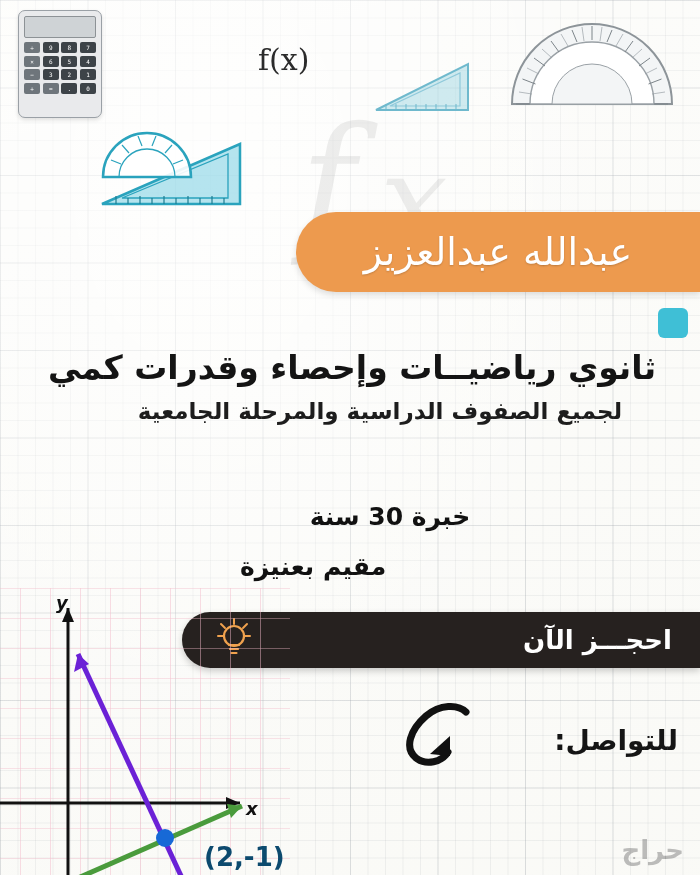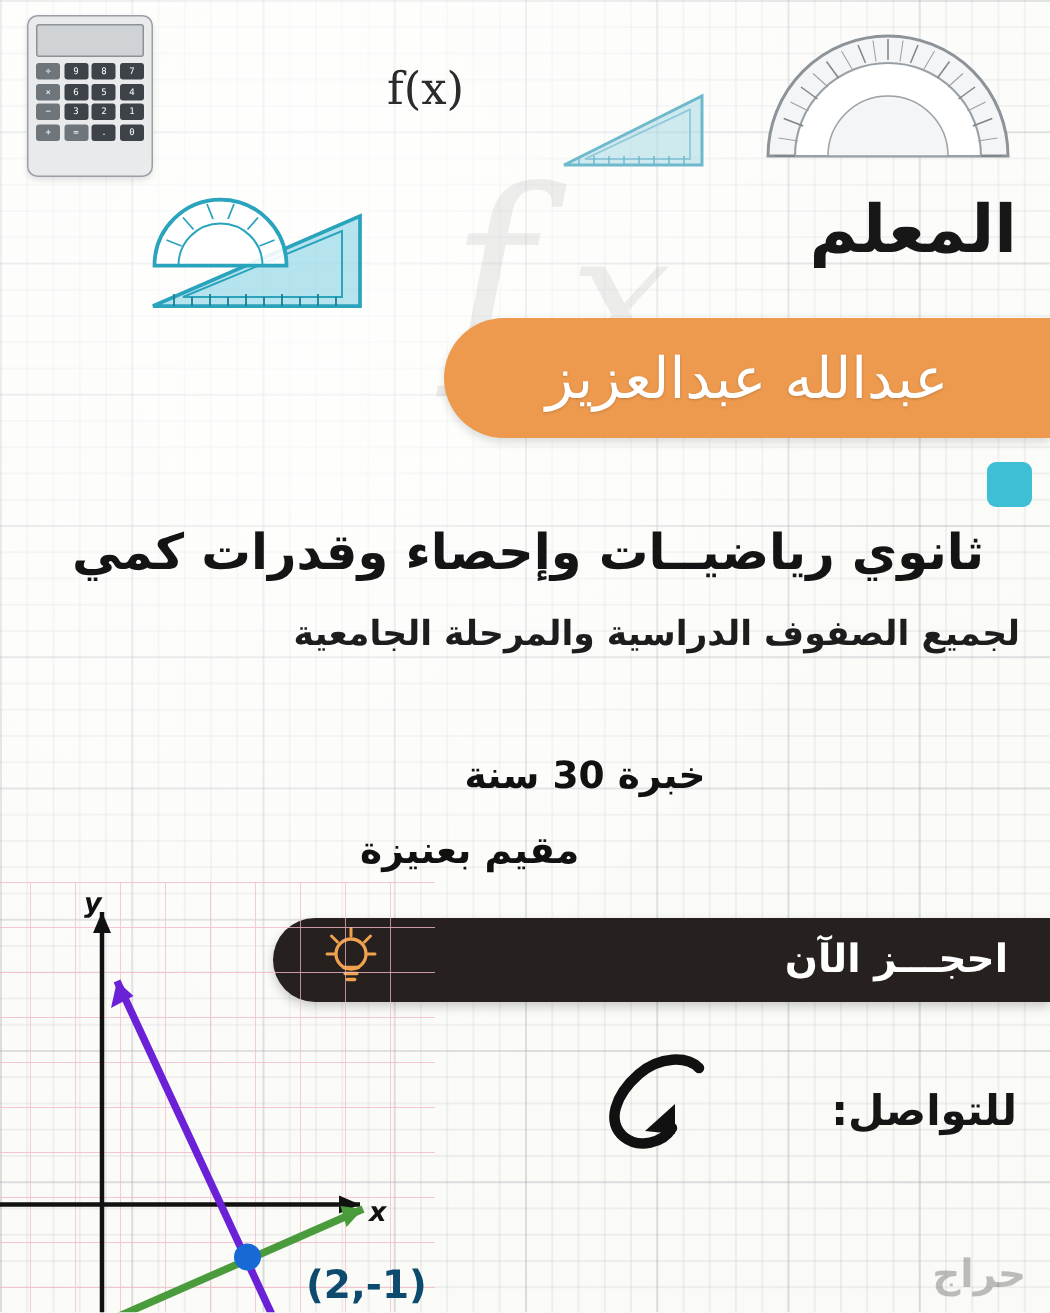--- a/index.html
+++ b/index.html
@@ -151,25 +151,24 @@
     text-align: center;
     font-size: 33px;
     font-weight: bold;
     color: #141414;
     letter-spacing: -0.5px;
   }
   .stage-line {
     position: absolute;
     right: 20px; top: 398px;
     left: 80px;
-    text-align: right;
+    text-align: center;
     font-size: 23px;
     font-weight: bold;
     color: #1d1d1d;
-    margin-top: 12px;
   }
   .spec-line {
     position: absolute;
     right: 60px; top: 452px;
     left: 150px;
     text-align: center;
     font-size: 25px;
     font-weight: bold;
     color: #111;
   }
@@ -400,21 +399,20 @@
       <line x1="38" y1="8" x2="42" y2="18"></line>
       <line x1="56" y1="8" x2="52" y2="18"></line>
       <line x1="72" y1="17" x2="65" y2="25"></line>
       <line x1="83" y1="32" x2="73" y2="36"></line>
       <line x1="88" y1="49" x2="77" y2="49"></line>
     </g>
   </svg>
 
   <div class="app-icon"></div>
 
-  <div class="title-teacher">المعلم</div>
 
   <div class="name-banner">
     <span>عبدالله عبدالعزيز</span>
   </div>
 
   <div class="subject-line">ثانوي رياضيــات وإحصاء وقدرات كمي</div>
   <div class="stage-line">لجميع الصفوف الدراسية  والمرحلة الجامعية</div>
   <div class="exp-line">خبرة 30 سنة</div>
   <div class="city-line">مقيم بعنيزة</div>
 

